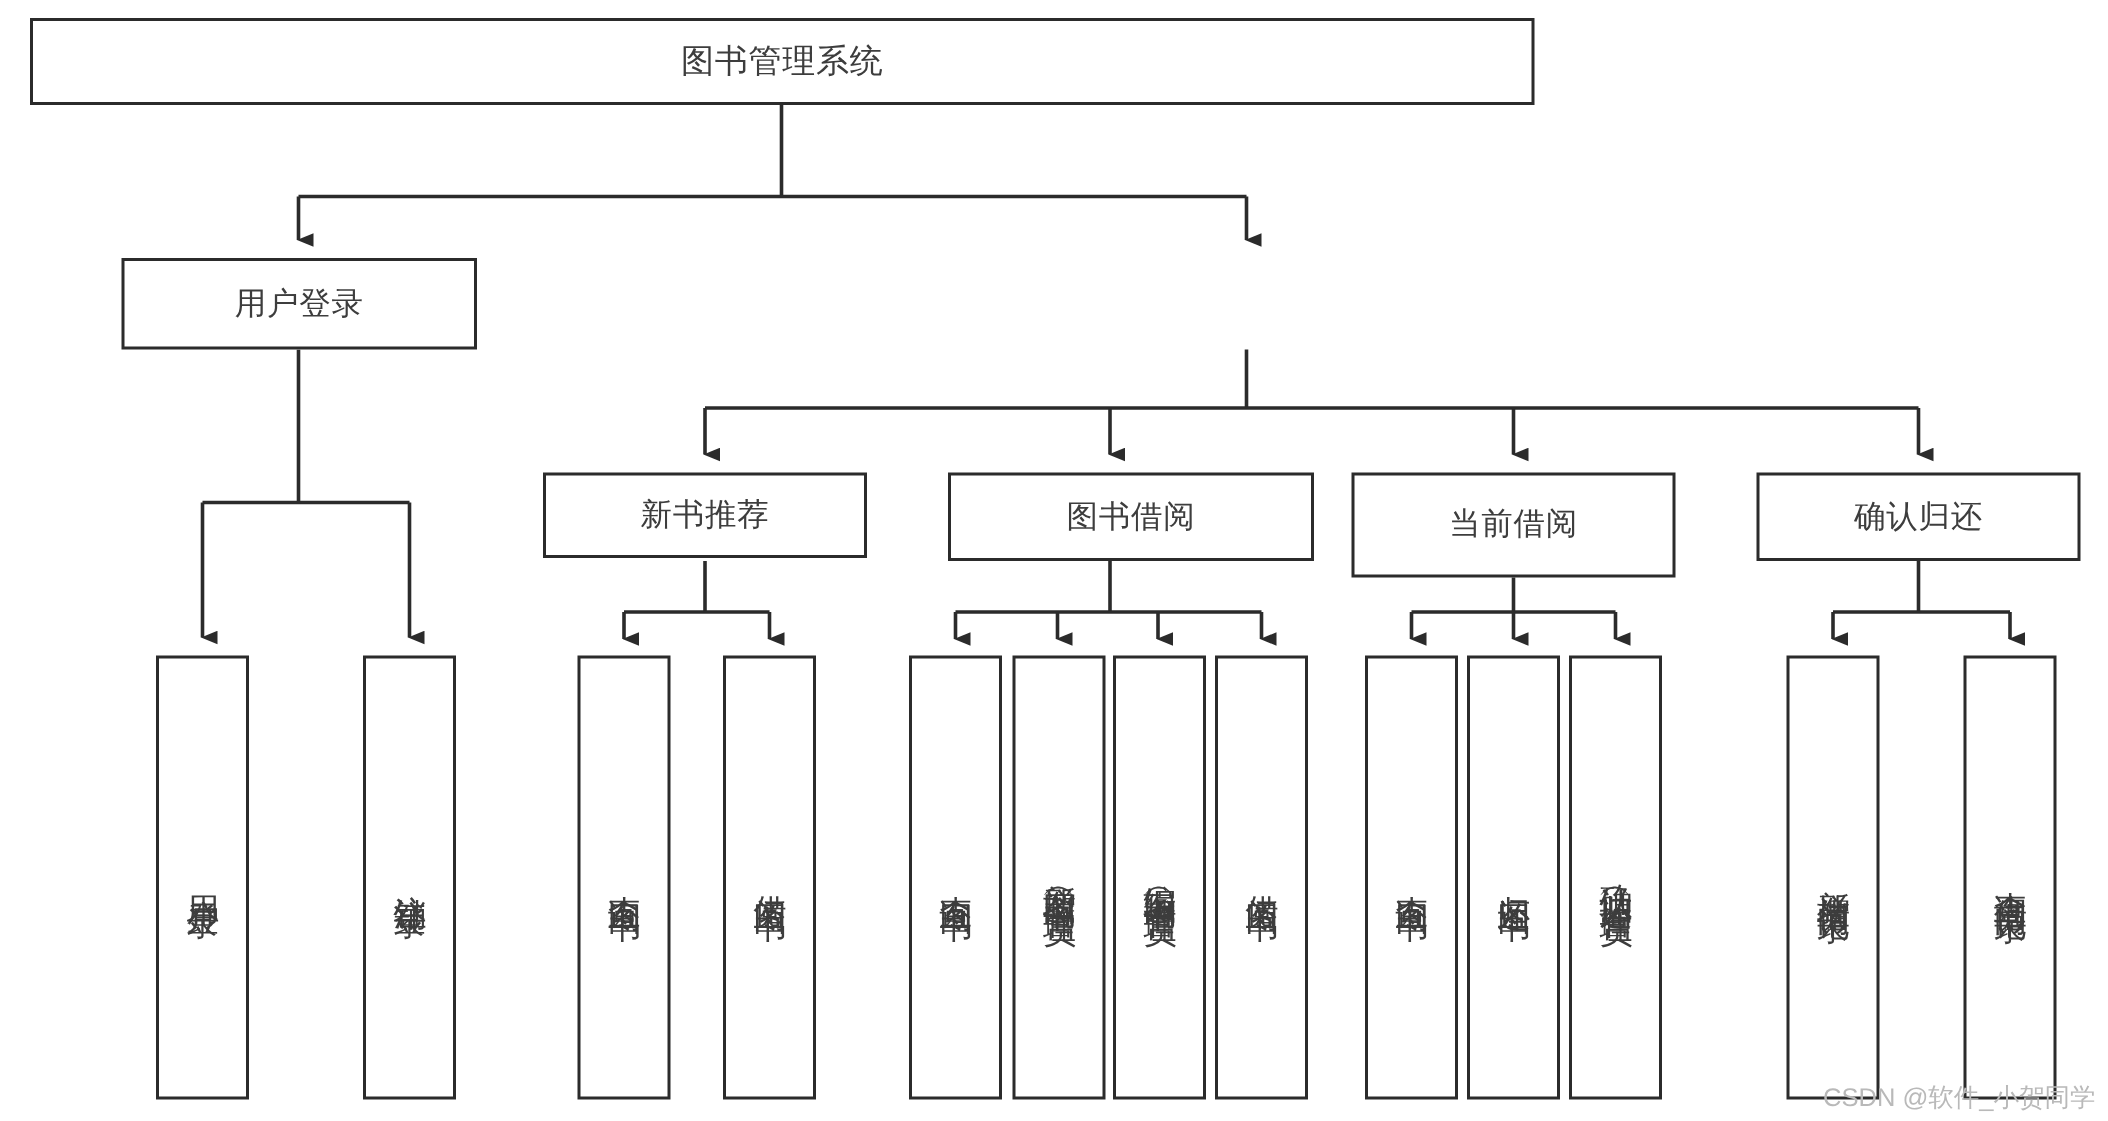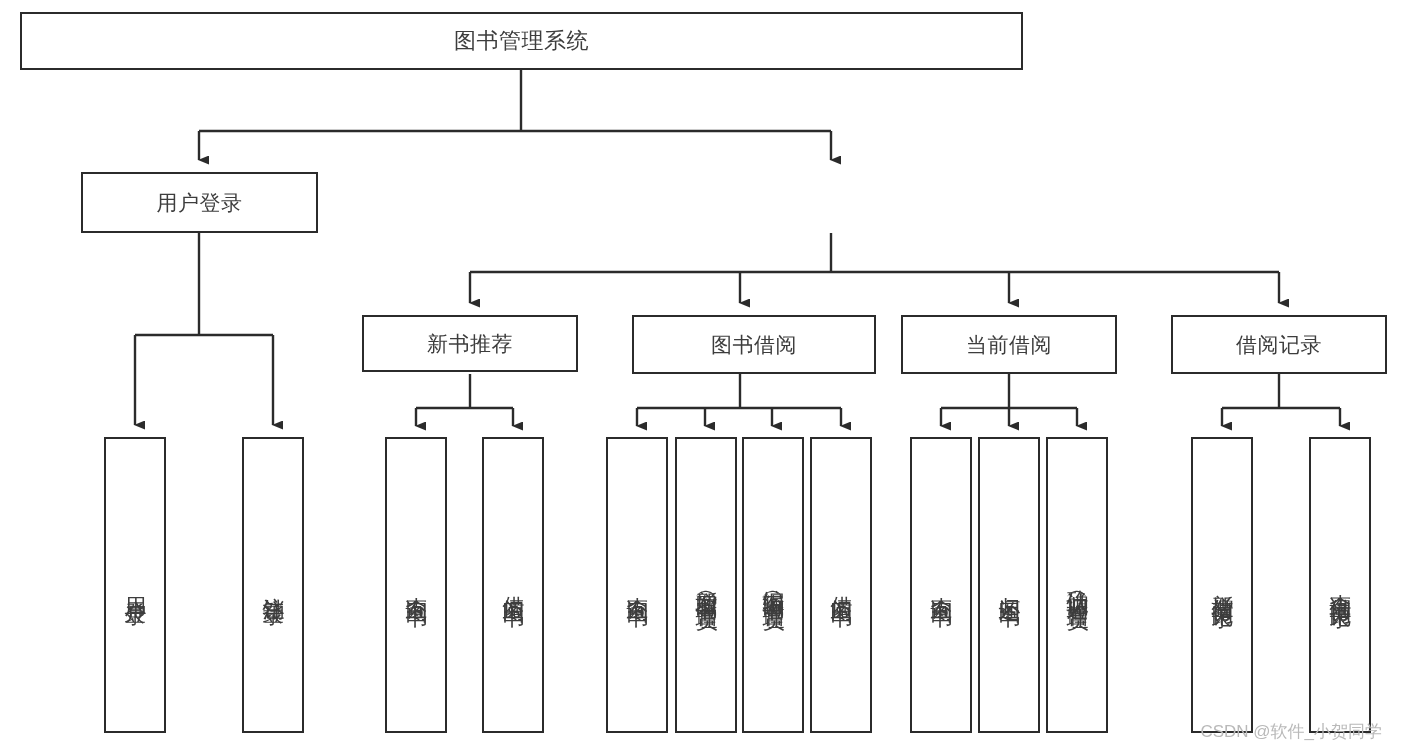--- a/index.html
+++ b/index.html
@@ -49,21 +49,21 @@
     text-orientation:upright;
     font-size:22px;
     line-height:1.22;
     letter-spacing:3px;
     white-space:normal;
     max-height:280px;
   }
 
   .watermark{
     position:absolute;
-    right:23px;
+    right:8px;
     bottom:4px;
     font-size:17px;
     color:#b9b9b9;
     white-space:nowrap;
     z-index:5;
     font-family:"Liberation Sans","DejaVu Sans",sans-serif;
   }
 </style>
 </head>
 <body>
@@ -132,26 +132,26 @@
 
 
   <div class="node horiz" style="left:362px;top:315px;width:216px;height:57px;">
     <span class="lbl">新书推荐</span>
   </div>
 
   <div class="node horiz" style="left:632px;top:315px;width:244px;height:59px;">
     <span class="lbl">图书借阅</span>
   </div>
 
-  <div class="node horiz" style="left:901px;top:315px;width:216px;height:59px;align-items:center;">
+  <div class="node horiz" style="left:901px;top:315px;width:216px;height:70px;align-items:center;">
     <span class="lbl">当前借阅</span>
   </div>
 
   <div class="node horiz" style="left:1171px;top:315px;width:216px;height:59px;">
-    <span class="lbl">借阅记录</span>
+    <span class="lbl">确认归还</span>
   </div>
 
   <div class="node vert" style="left:104px;top:437px;width:62px;height:296px;">
     <span class="lbl">用户登录</span>
   </div>
   <div class="node vert" style="left:242px;top:437px;width:62px;height:296px;">
     <span class="lbl">注销登录</span>
   </div>
 
   <div class="node vert" style="left:385px;top:437px;width:62px;height:296px;">

